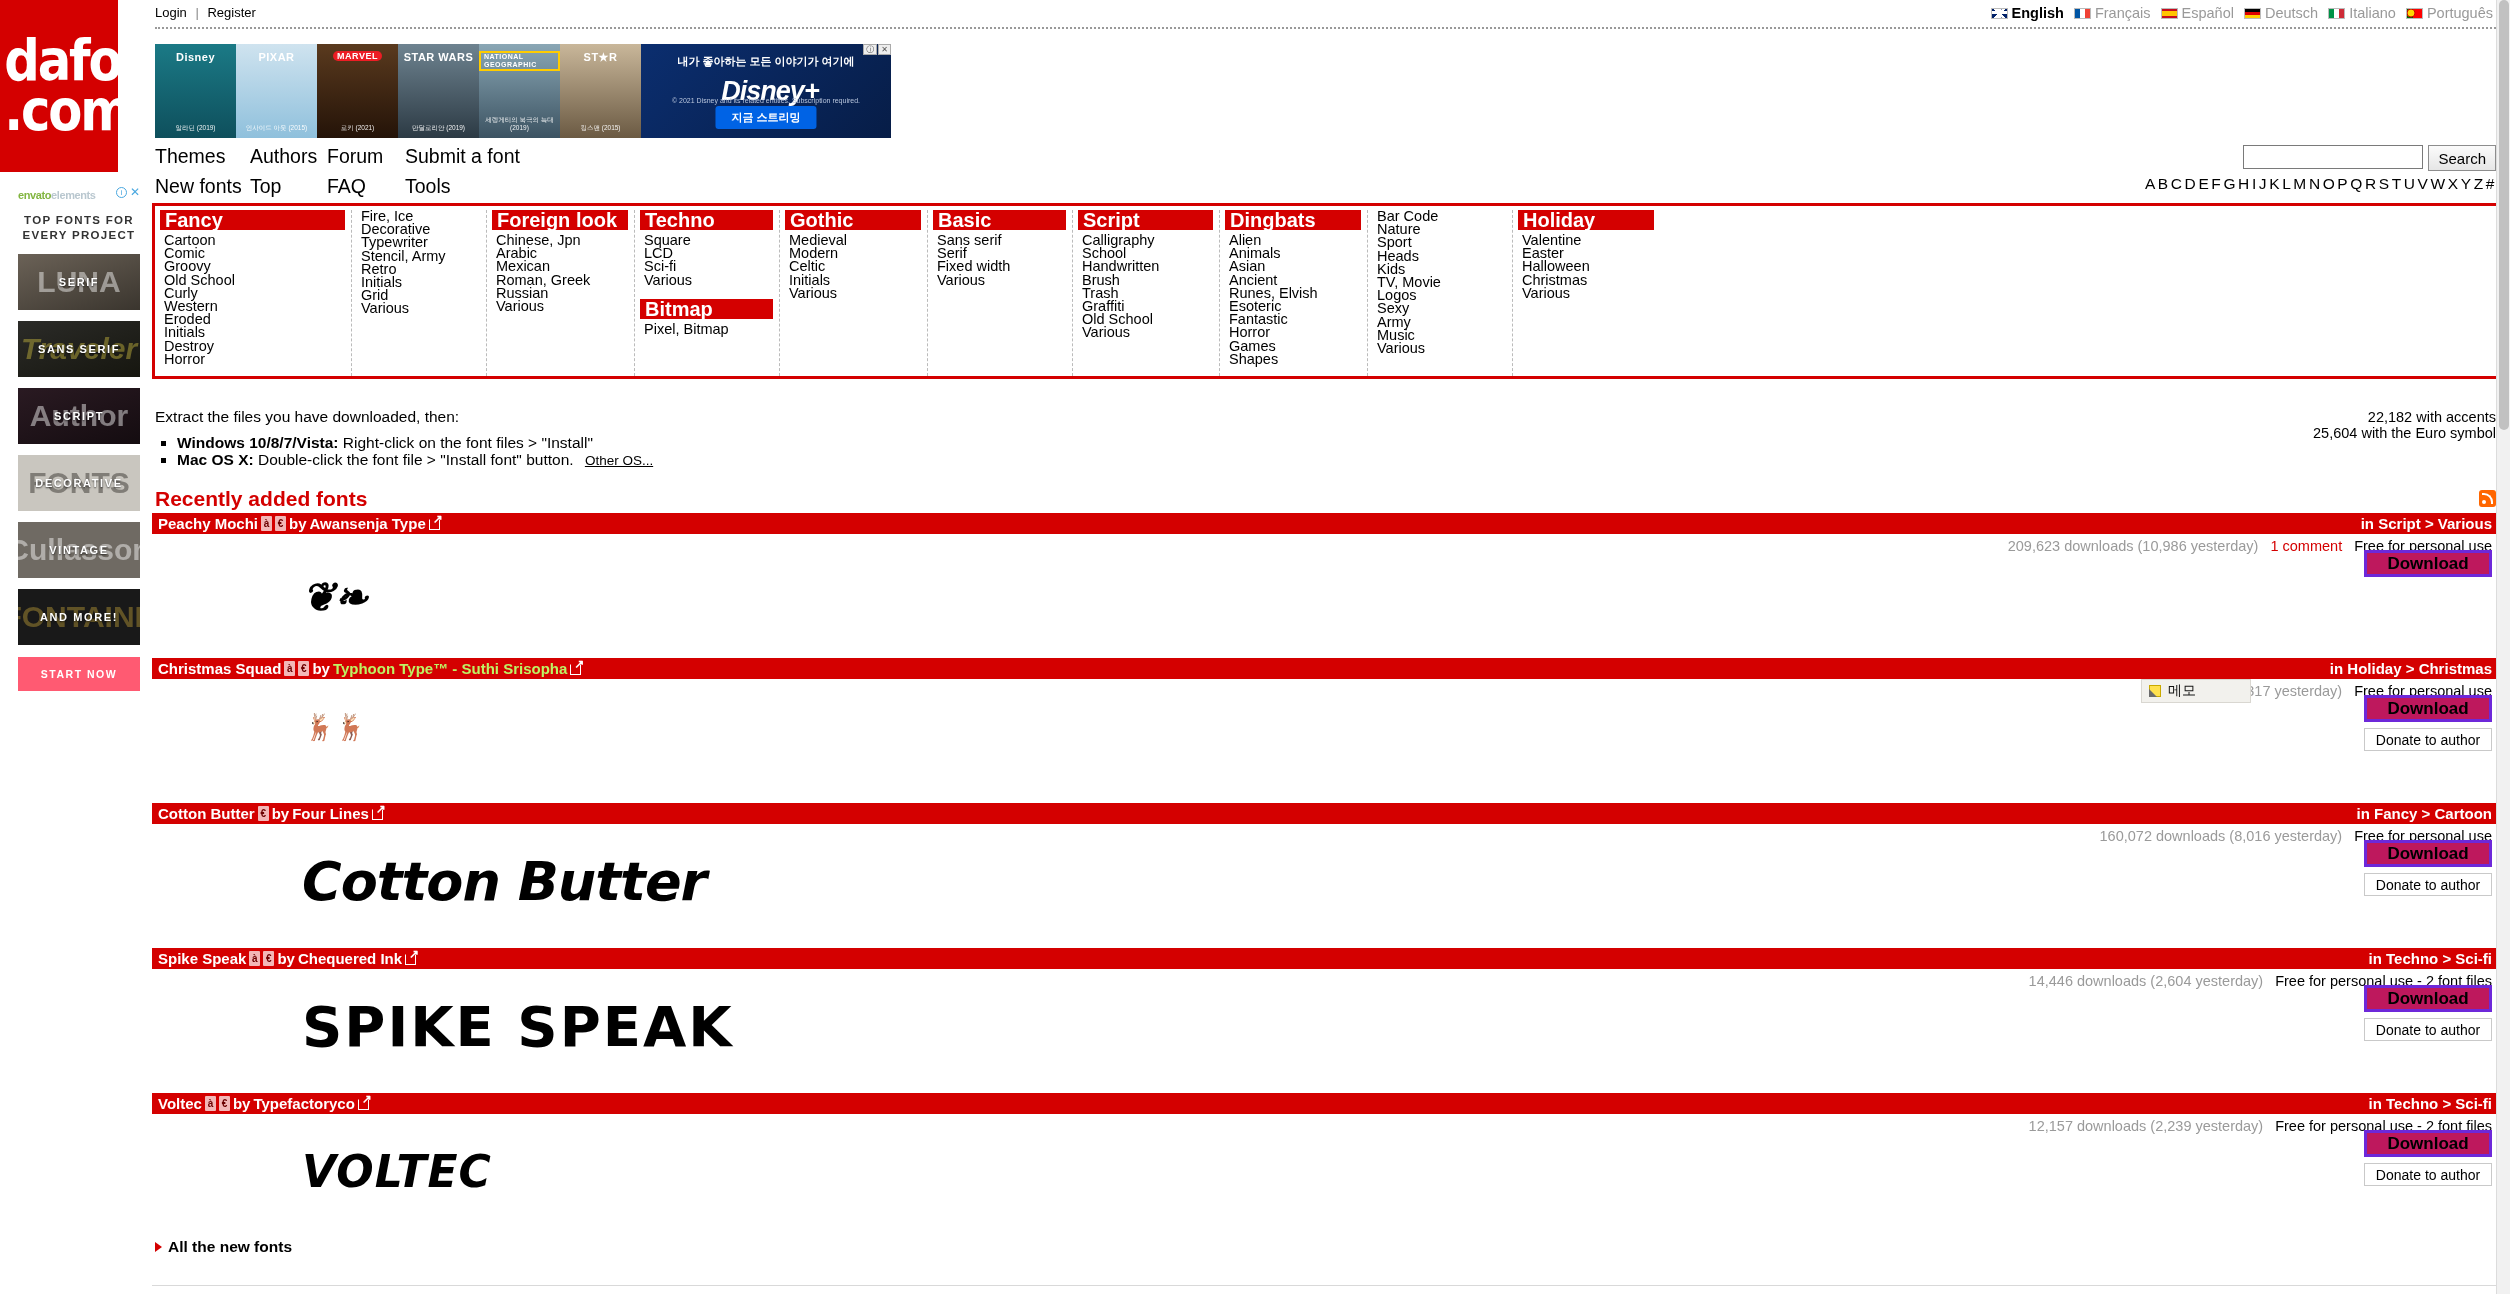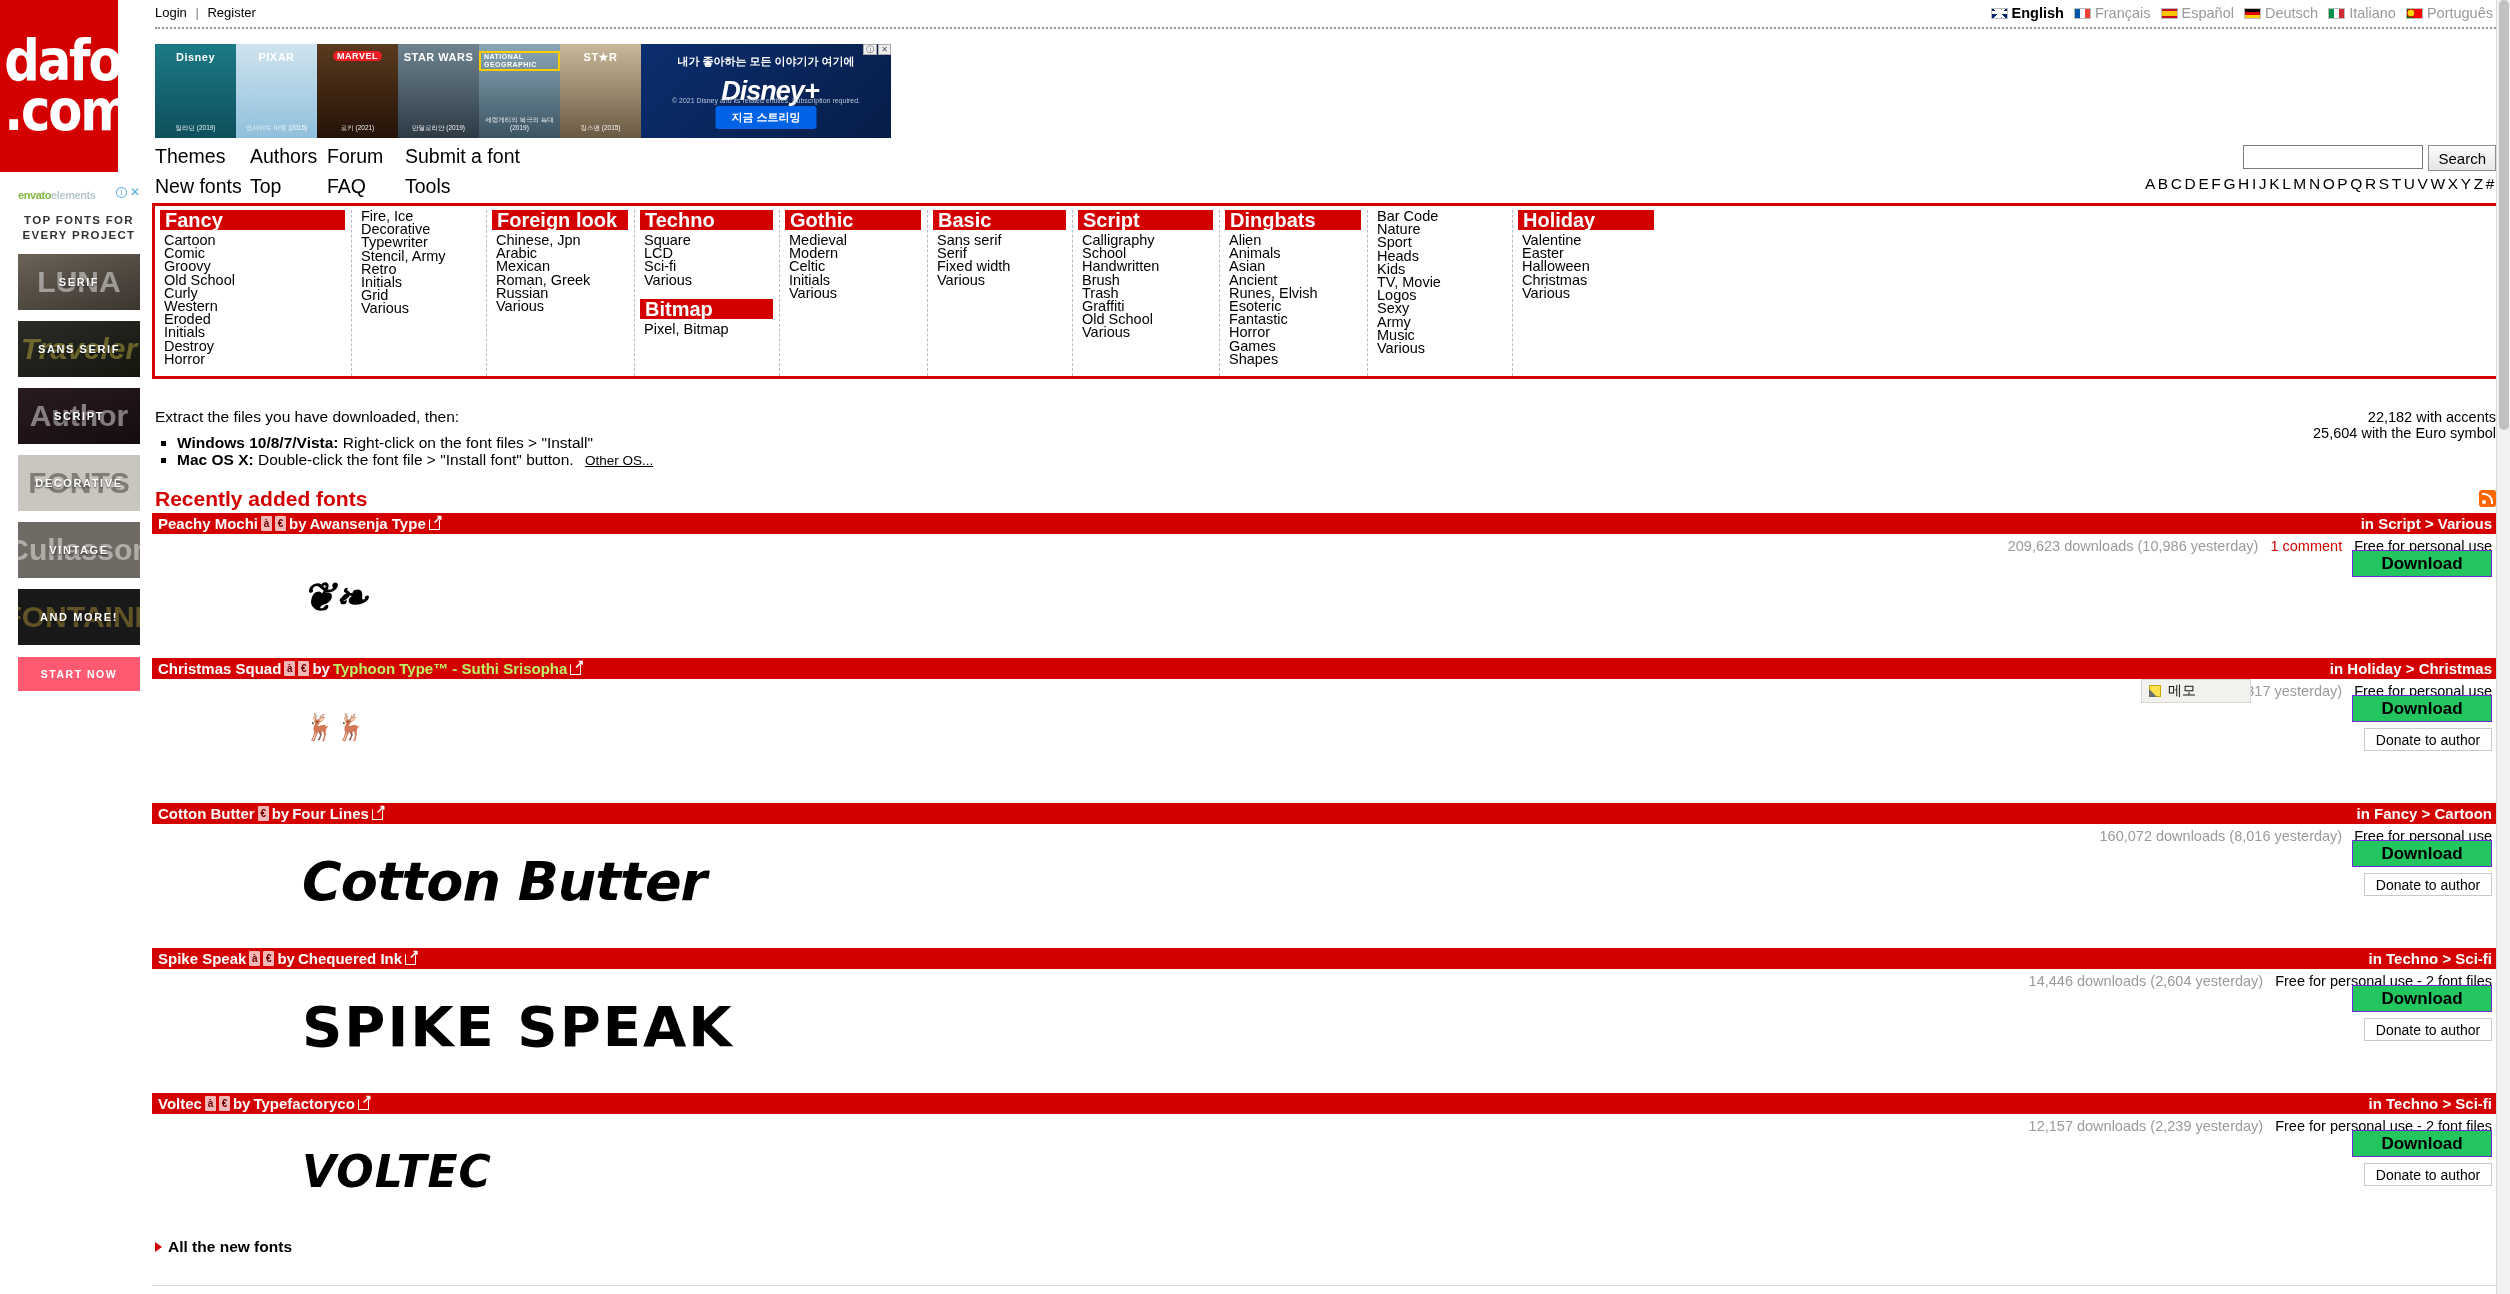--- a/index.html
+++ b/index.html
@@ -190,22 +190,22 @@
   .fr-meta { display:flex; justify-content:flex-end; align-items:center; gap:12px; font-size:14.5px; padding:4px 8px 0 0; }
   .fr-dl { color:#9a9a9a; }
   .fr-comment { color:#d40000; }
   .fr-license { color:#000; }
   .fr-preview { position:relative; height:74px; }
   .fr-preview .sample {
     position:absolute; left:0; top:50%; transform:translateY(-50%);
     white-space:nowrap; color:#000;
   }
   .btn-dl {
-    position:absolute; right:8px; width:140px; height:27px;
-    background:#22c55e; border:1px solid #6d28d9;
+    position:absolute; right:8px; width:128px; height:27px;
+    background:#be185d; border:3px solid #6d28d9;
     display:flex; align-items:center; justify-content:center;
     font-size:17px; font-weight:bold; cursor:pointer;
   }
   .btn-donate {
     position:absolute; right:8px; width:128px; height:23px;
     background:#fff; border:1px solid #c9c9c9;
     display:flex; align-items:center; justify-content:center;
     font-size:14px; cursor:pointer;
   }
 

